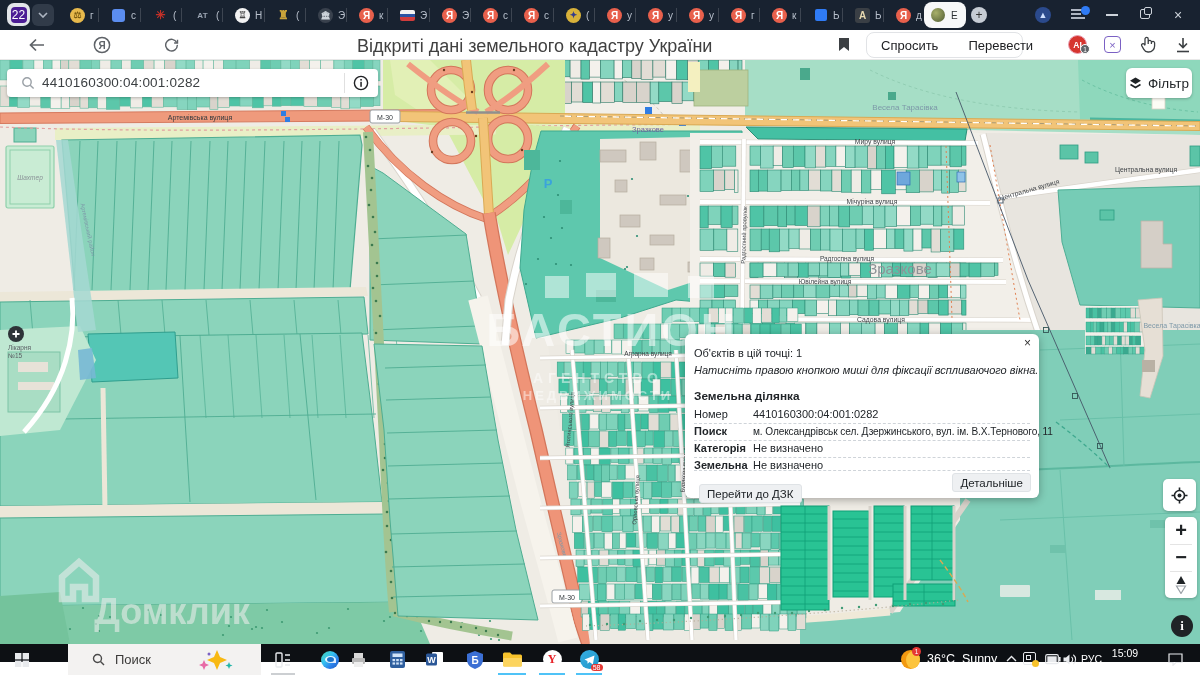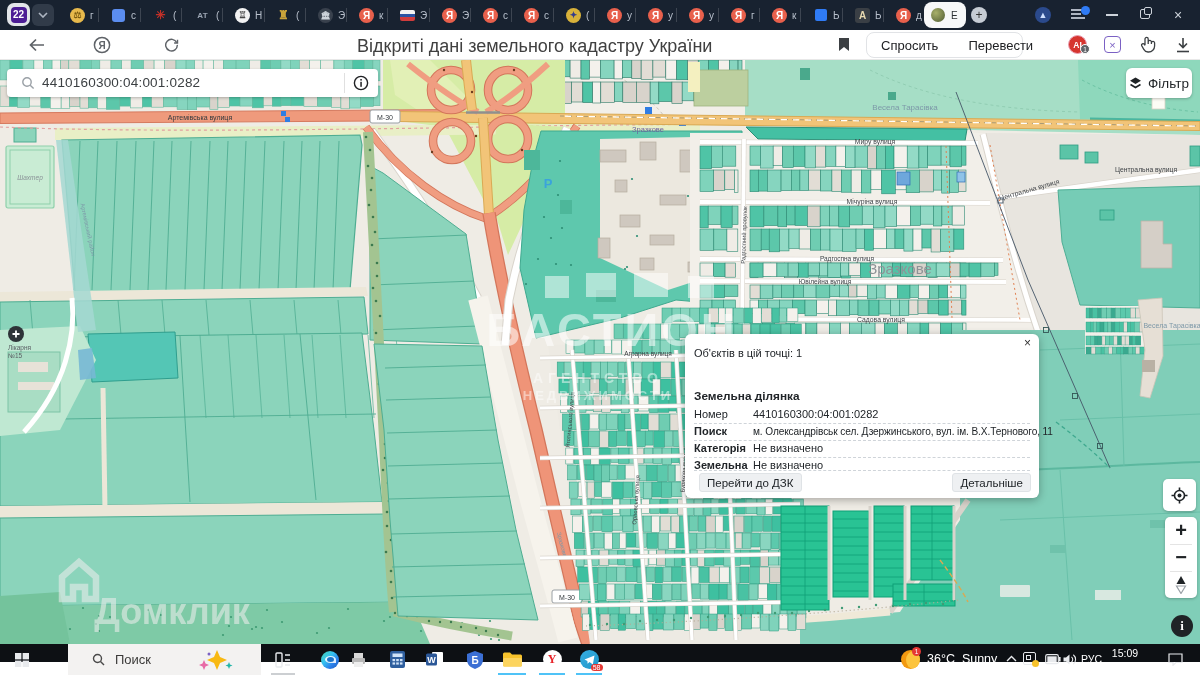--- a/index.html
+++ b/index.html
@@ -1344,41 +1344,42 @@
           <path d="M 6 0 L 10.5 8 H 1.5 Z" fill="#1f2326"></path>
           <path d="M 6 17.5 L 10.5 10 H 1.5 Z" fill="none" stroke="#9aa0a6" stroke-width="1.2"></path>
         </svg>
   </div>
 
   <div class="abs" style="left:1171px;top:555px;width:22px;height:22px;background:#1f2326;border-radius:50%;display:flex;align-items:center;justify-content:center;color:#fff;font-size:13px;font-weight:bold;font-family:'Liberation Serif',serif">i</div>
 
   <div class="abs" style="left:685px;top:274px;width:354px;height:164px;background:#fff;border-radius:6px;box-shadow:0 2px 8px rgba(0,0,0,0.3);font-size:11px;color:#212529">
     <div class="abs" style="right:8px;top:2px;font-size:12px;color:#333">×</div>
     <div class="abs" style="left:9px;top:13px">Об'єктів в цій точці: 1</div>
+    <div class="abs" style="left:9px;top:30px;font-style:italic;white-space:nowrap">Натисніть правою кнопкою миші для фіксації вспливаючого вікна.</div>
     <div class="abs" style="left:9px;top:55px;font-weight:bold;font-size:11.8px">Земельна ділянка</div>
     <div class="abs" style="left:9px;top:74px;font-weight:normal">Номер</div>
     <div class="abs" style="left:68px;top:74px">4410160300:04:001:0282</div>
     <div class="abs" style="left:9px;top:89px;width:336px;border-top:1px dashed #cfd4d9"></div>
     <div class="abs" style="left:9px;top:91px;font-weight:bold">Поиск</div>
     <div class="abs" style="left:68px;top:91.5px;white-space:nowrap;font-size:10.1px;letter-spacing:-0.1px">м. Олександрівськ сел. Дзержинського, вул. ім. В.Х.Тернового, 11</div>
     <div class="abs" style="left:9px;top:106px;width:336px;border-top:1px dashed #cfd4d9"></div>
     <div class="abs" style="left:9px;top:108px;font-weight:bold">Категорія</div>
     <div class="abs" style="left:68px;top:108px">Не визначено</div>
     <div class="abs" style="left:9px;top:123px;width:336px;border-top:1px dashed #cfd4d9"></div>
     <div class="abs" style="left:9px;top:125px;font-weight:bold">Земельна</div>
     <div class="abs" style="left:68px;top:125px">Не визначено</div>
     <div class="abs" style="left:9px;top:136px;width:336px;border-top:1px dashed #cfd4d9"></div>
-    <div class="abs" style="left:14px;top:139px;height:19px;background:#eef0f2;border:1px solid #dfe3e6;border-radius:3px;display:flex;align-items:center;padding:0 7px;font-size:11.5px">Перейти до ДЗК</div>
+    <div class="abs" style="left:14px;top:150px;height:19px;background:#eef0f2;border:1px solid #dfe3e6;border-radius:3px;display:flex;align-items:center;padding:0 7px;font-size:11.5px">Перейти до ДЗК</div>
     <div class="abs" style="right:8px;top:139px;height:19px;background:#eef0f2;border:1px solid #dfe3e6;border-radius:3px;display:flex;align-items:center;padding:0 7px;font-size:11.5px">Детальніше</div>
   </div>
 </div>
 
 <div id="tabbar">
       <div class="abs" style="left:7px;top:3px;width:23px;height:23px;background:#e2e5e9;border-radius:7px;display:flex;align-items:center;justify-content:center">
-        <div style="width:16px;height:16px;background:#4c1d95;border-radius:4px;color:#fff;font-size:10px;font-weight:bold;display:flex;align-items:center;justify-content:center">22</div>
+        <div style="width:16px;height:16px;background:#4c1d95;border-radius:4px;color:#fff;font-size:12px;font-weight:normal;display:flex;align-items:center;justify-content:center">22</div>
       </div>
       <div class="abs" style="left:32px;top:4px;width:22px;height:22px;background:#313b49;border-radius:6px;display:flex;align-items:center;justify-content:center">
         <svg width="10" height="6" viewBox="0 0 10 6">
           <path d="M1 1 L5 5 L9 1" fill="none" stroke="#aeb6c2" stroke-width="1.6"></path>
         </svg>
       </div>
       <div class="tab" style="left:62px;width:41px;padding-left:8px">
         <div class="fav" style="background:#e7b94c;color:#7a5a10">⚖</div>
         <span class="tletter">г</span>
       </div>

